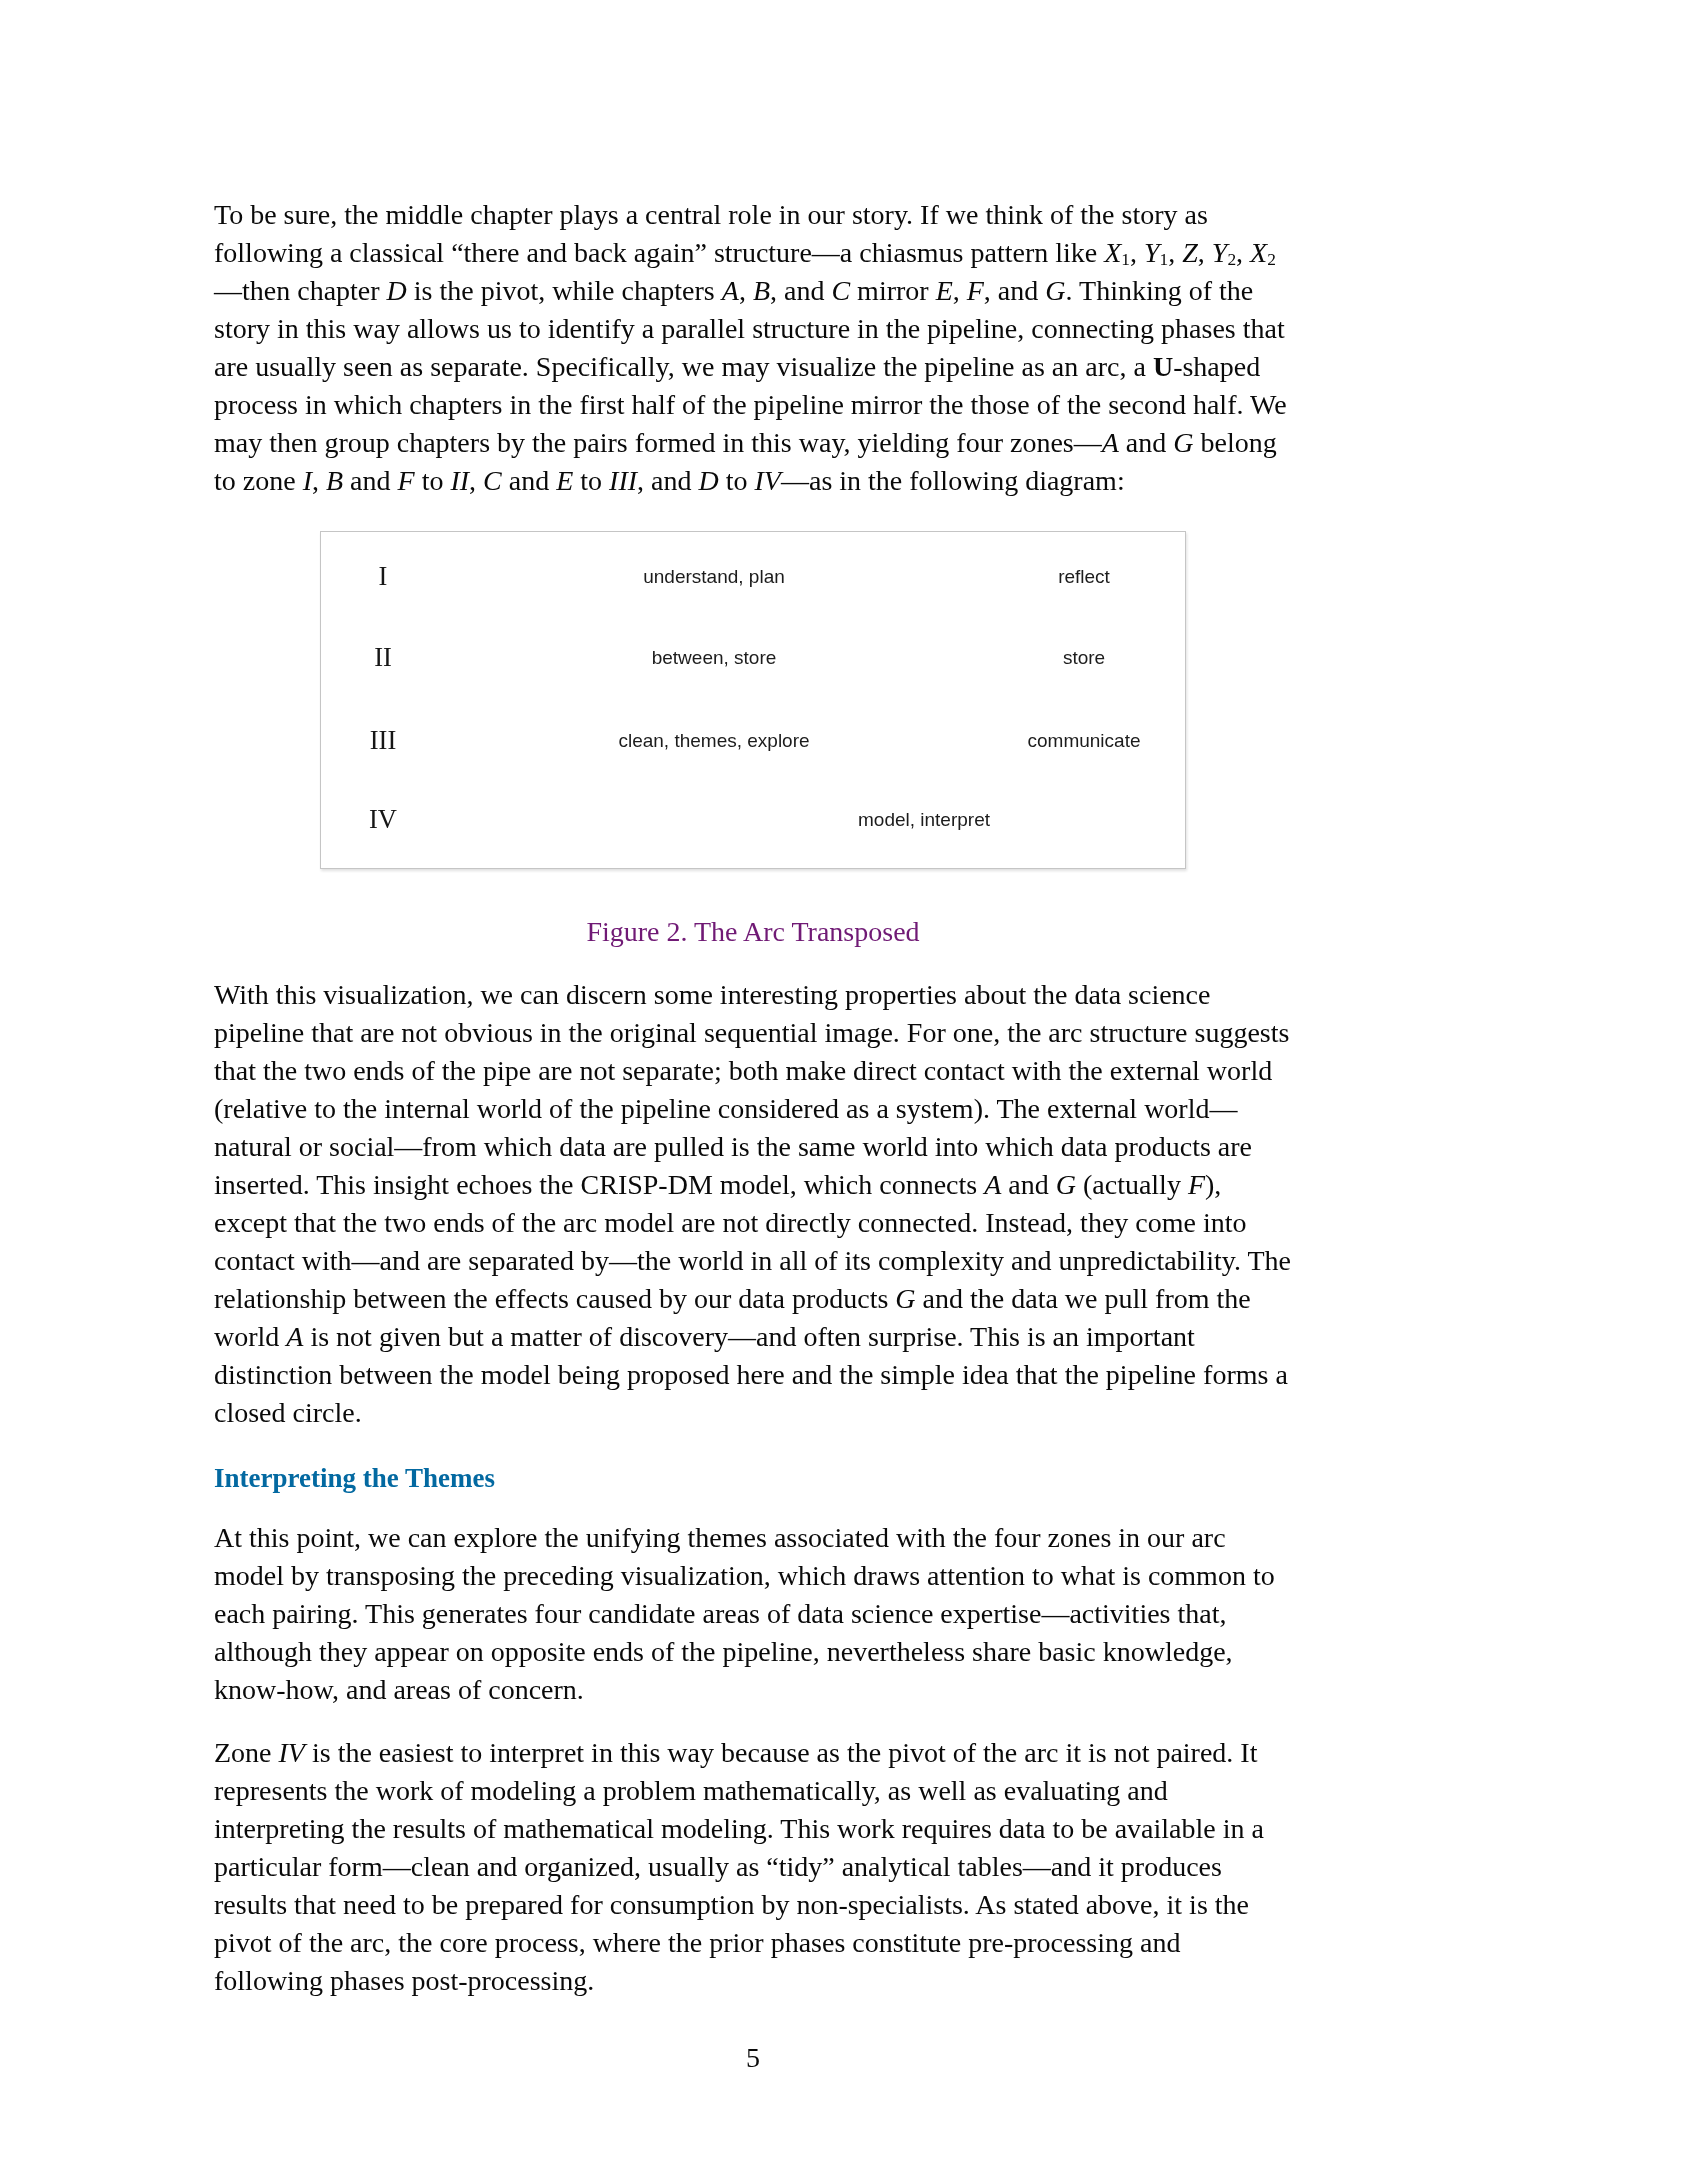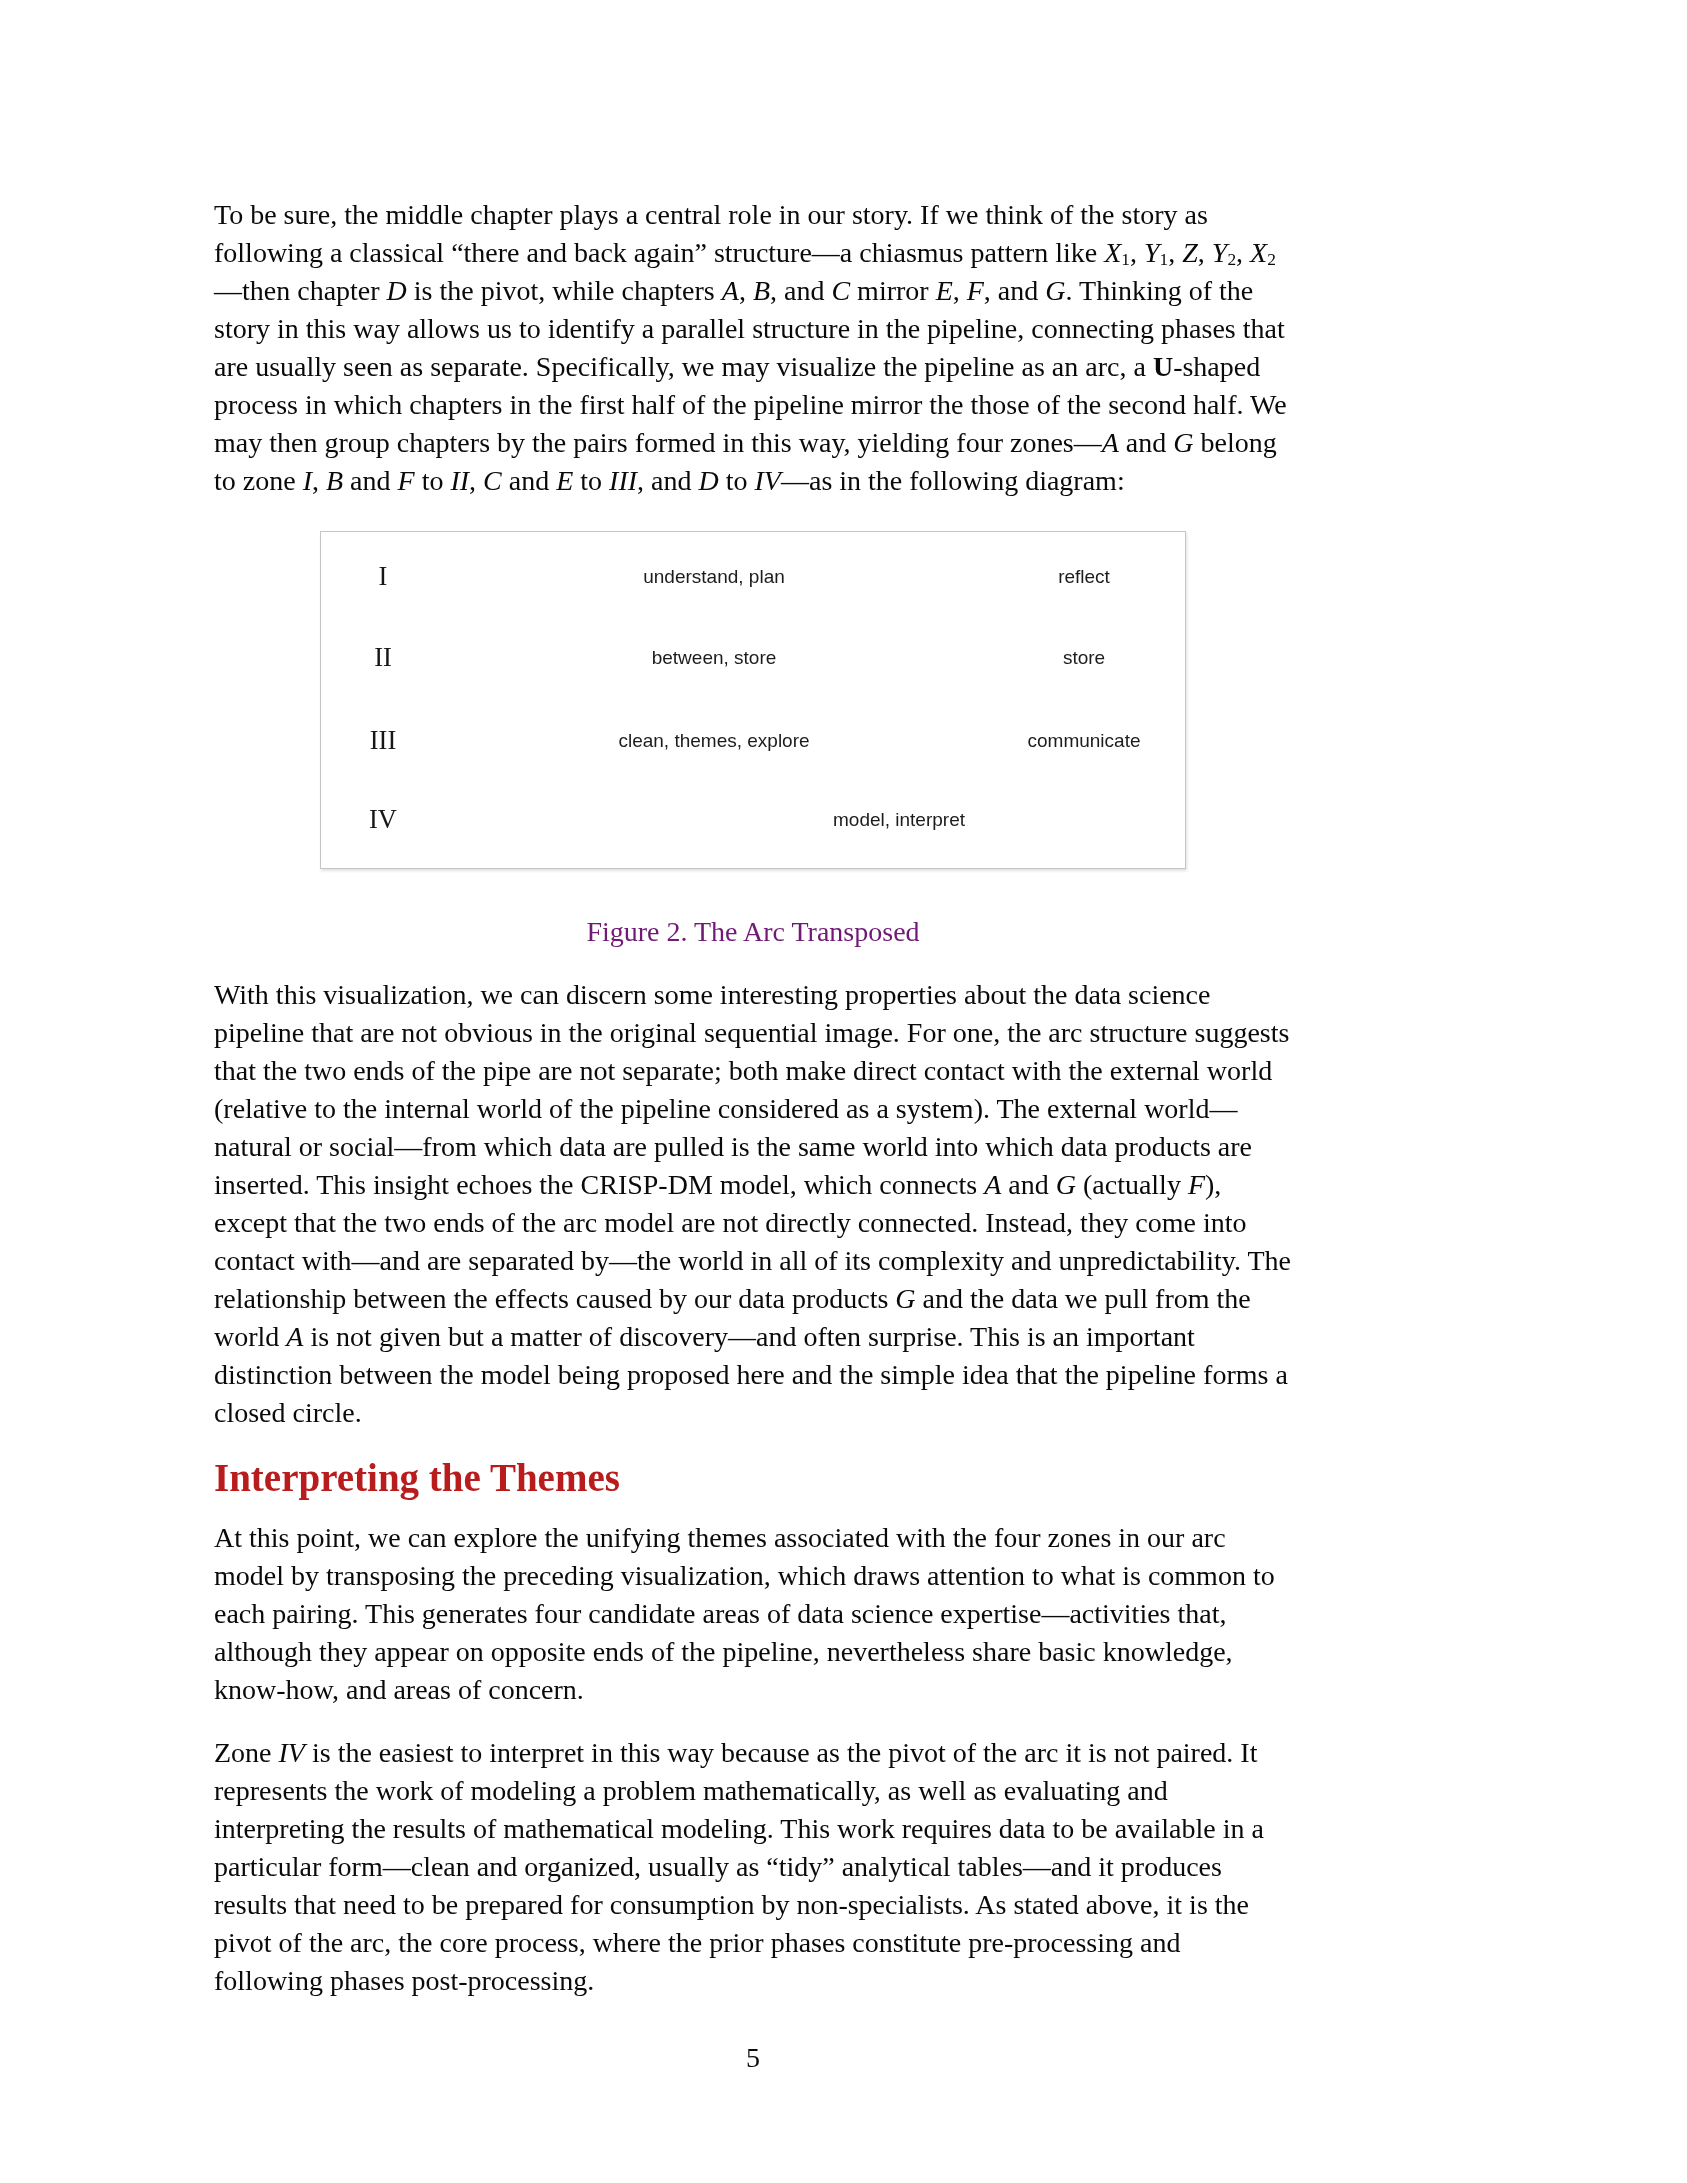--- a/index.html
+++ b/index.html
@@ -73,34 +73,34 @@
     font-size: 26.5px;
     color: #161616;
   }
   .cell.mid, .cell.right, .cell.pivot {
     font-family: "Liberation Sans", "DejaVu Sans", sans-serif;
     font-size: 19px;
     color: #1c1c1c;
   }
   .cell.mid   { left: 393px; }
   .cell.right { left: 763px; }
-  .cell.pivot { left: 578px; text-align: right; }
+  .cell.pivot { left: 603px; text-align: right; }
   .caption {
     margin: 44px 0 0 0;
     font-size: 28px;
     line-height: 38px;
     text-align: center;
     color: #701a75;
   }
   .heading {
     margin: 26.5px 0 0 0;
-    font-size: 39px;
+    font-size: 27px;
     line-height: 38px;
     font-weight: bold;
-    color: #b91c1c;
+    color: #0369a1;
   }
   .footer {
     position: absolute;
     left: 0;
     right: 0;
     top: 2039px;
     text-align: center;
     font-size: 28px;
     line-height: 38px;
     color: #0a0a0a;

